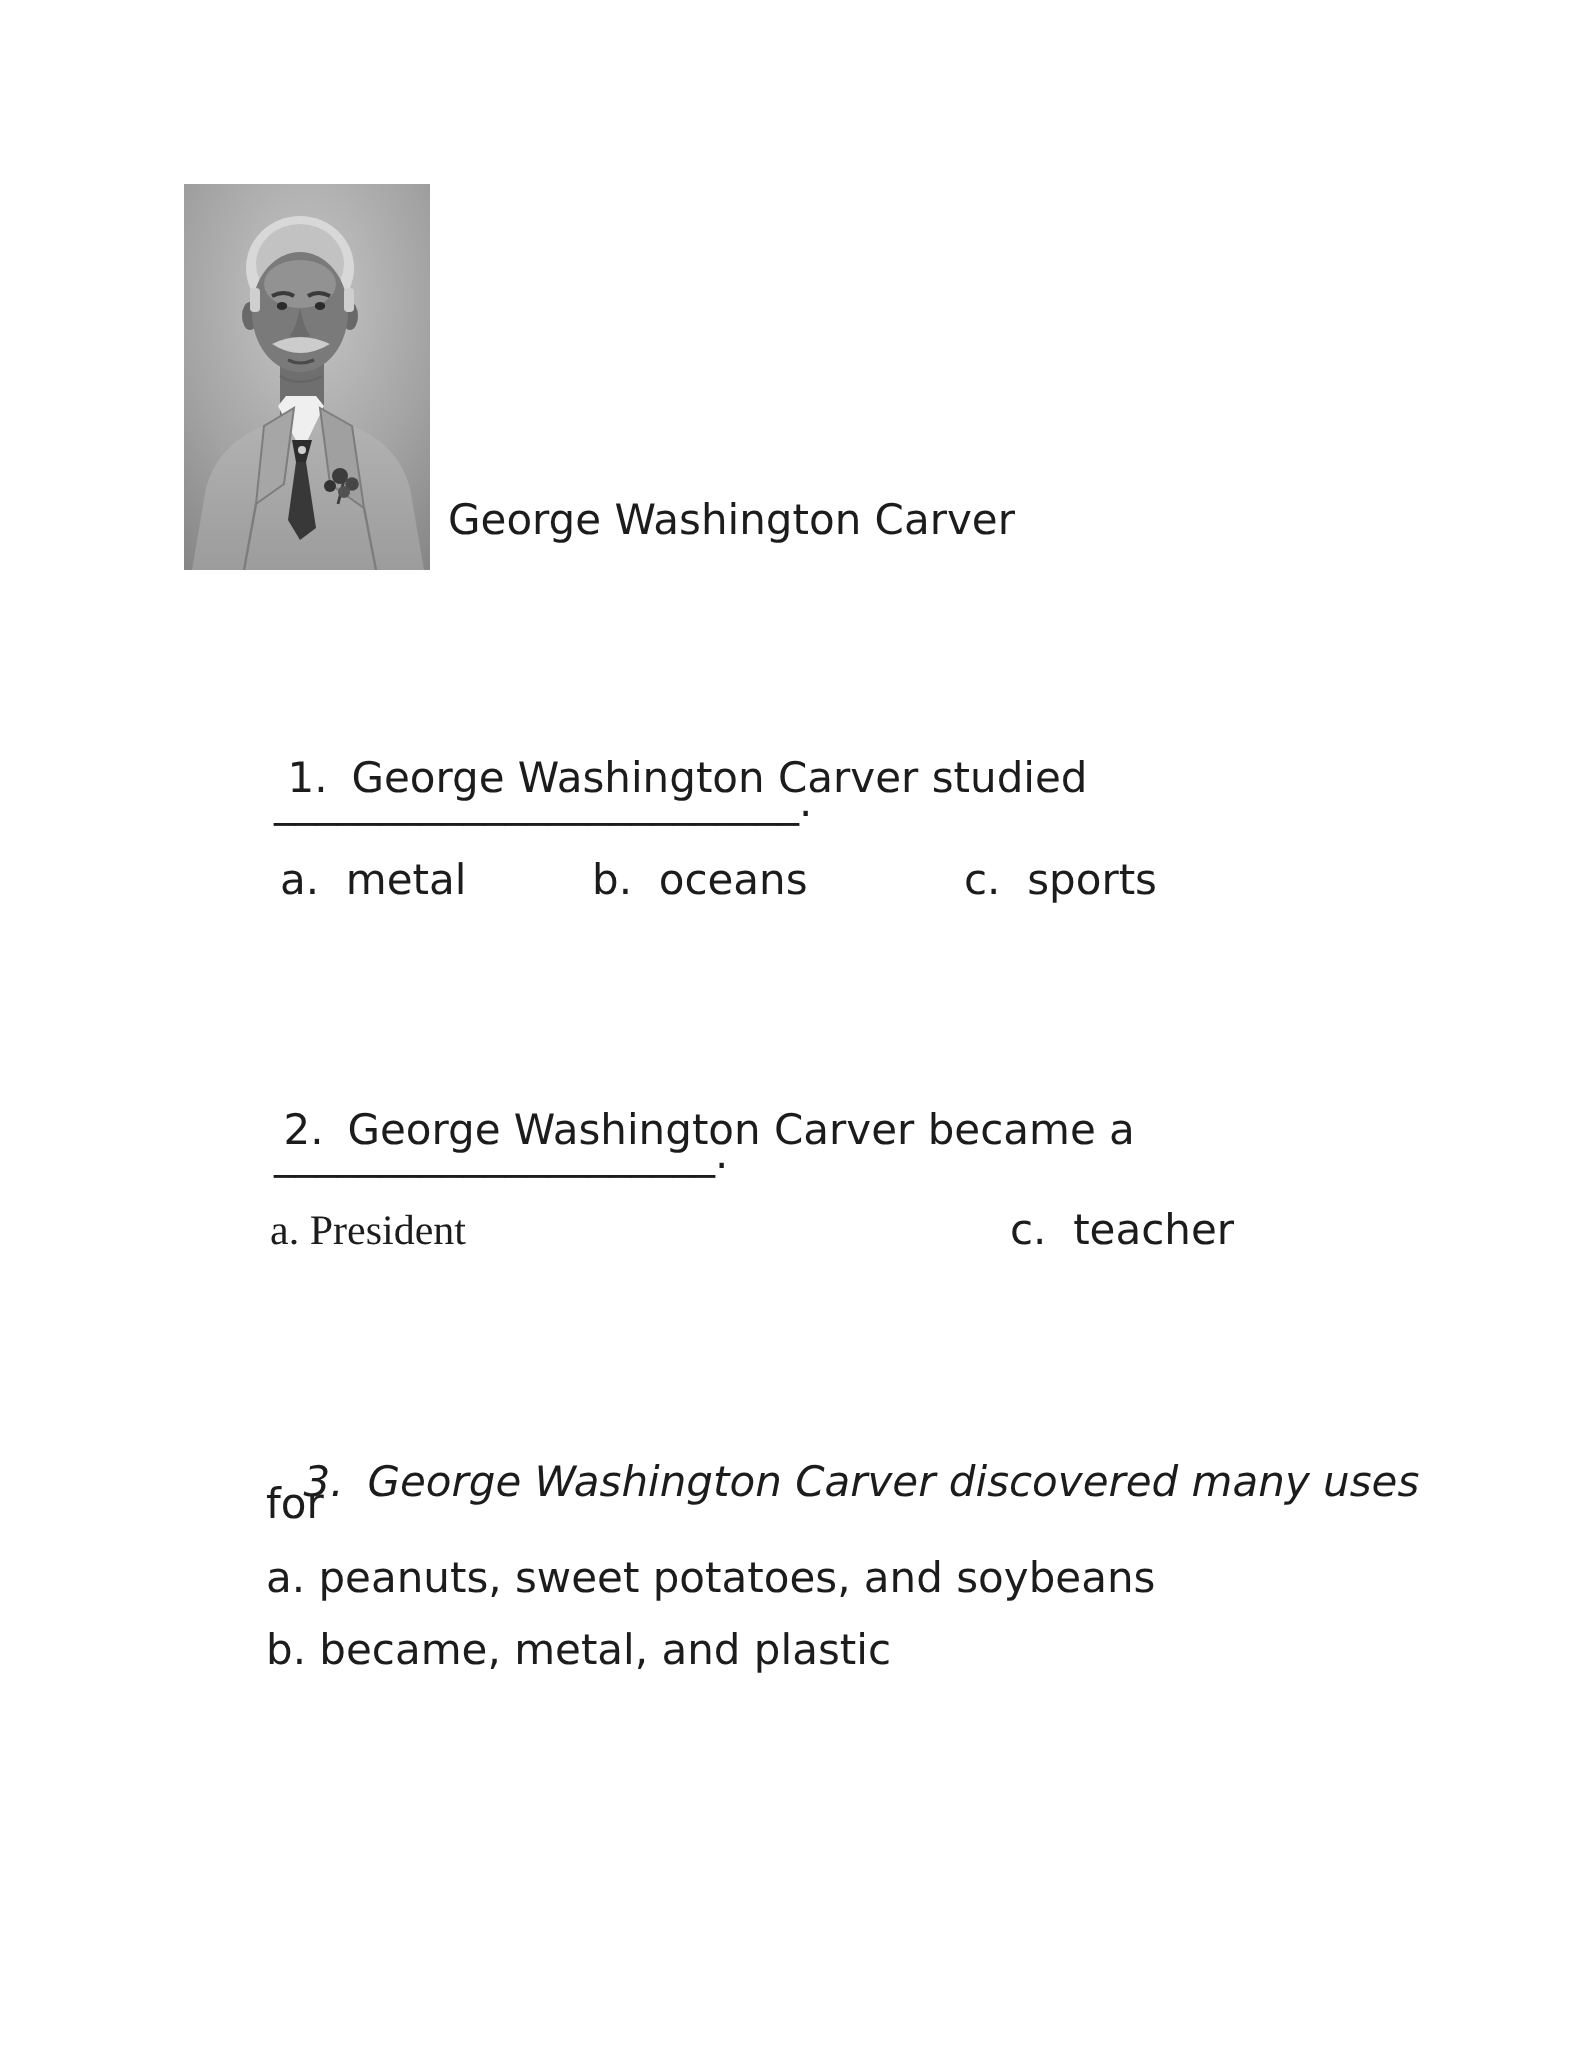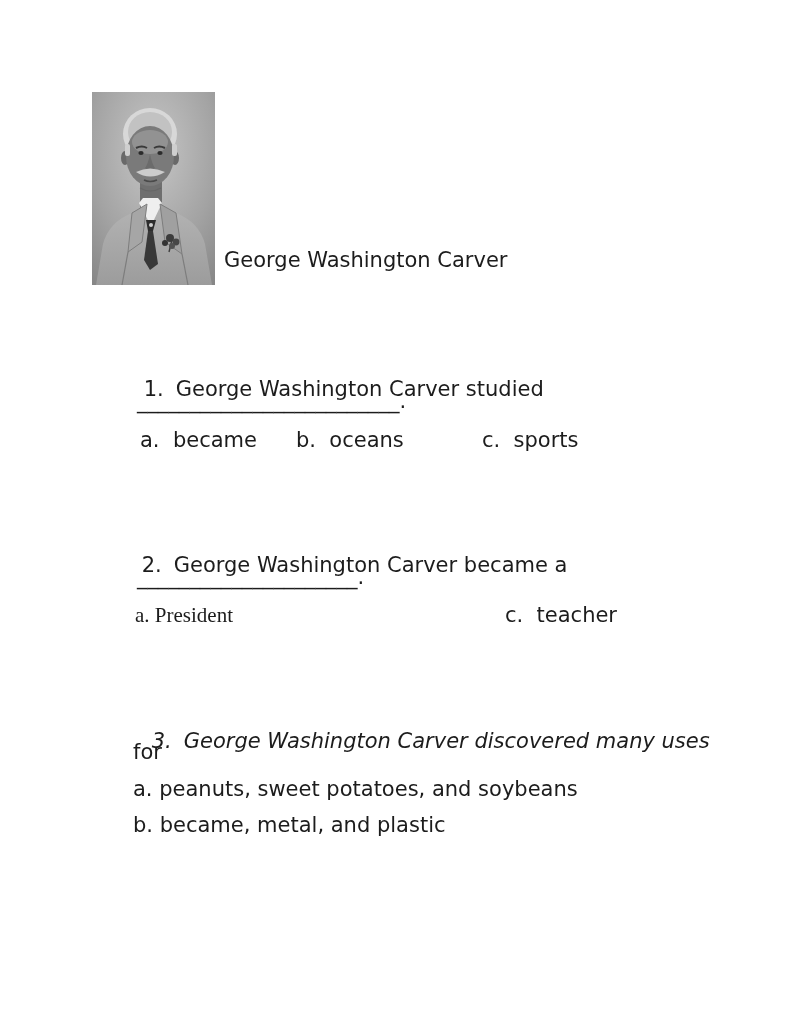--- a/index.html
+++ b/index.html
@@ -117,21 +117,21 @@
       </g>
     </svg>
   </div>
 
   <div class="abs title">George Washington Carver</div>
 
   <div class="abs qline q1-line">
     <span class="qnum">1.</span><span>George Washington Carver studied</span>
   </div>
   <div class="abs blank q1-blank">_________________________.</div>
-  <div class="abs opt q1-opt-a">a.  became</div>
+  <div class="abs opt q1-opt-a">a.  metal</div>
   <div class="abs opt q1-opt-b">b.  oceans</div>
   <div class="abs opt q1-opt-c">c.  sports</div>
 
   <div class="abs qline q2-line">
     <span class="qnum">2.</span><span>George Washington Carver became a</span>
   </div>
   <div class="abs blank q2-blank">_____________________.</div>
   <div class="abs opt q2-opt-a">a. President</div>
   <div class="abs opt q2-opt-c">c.  teacher</div>
 

